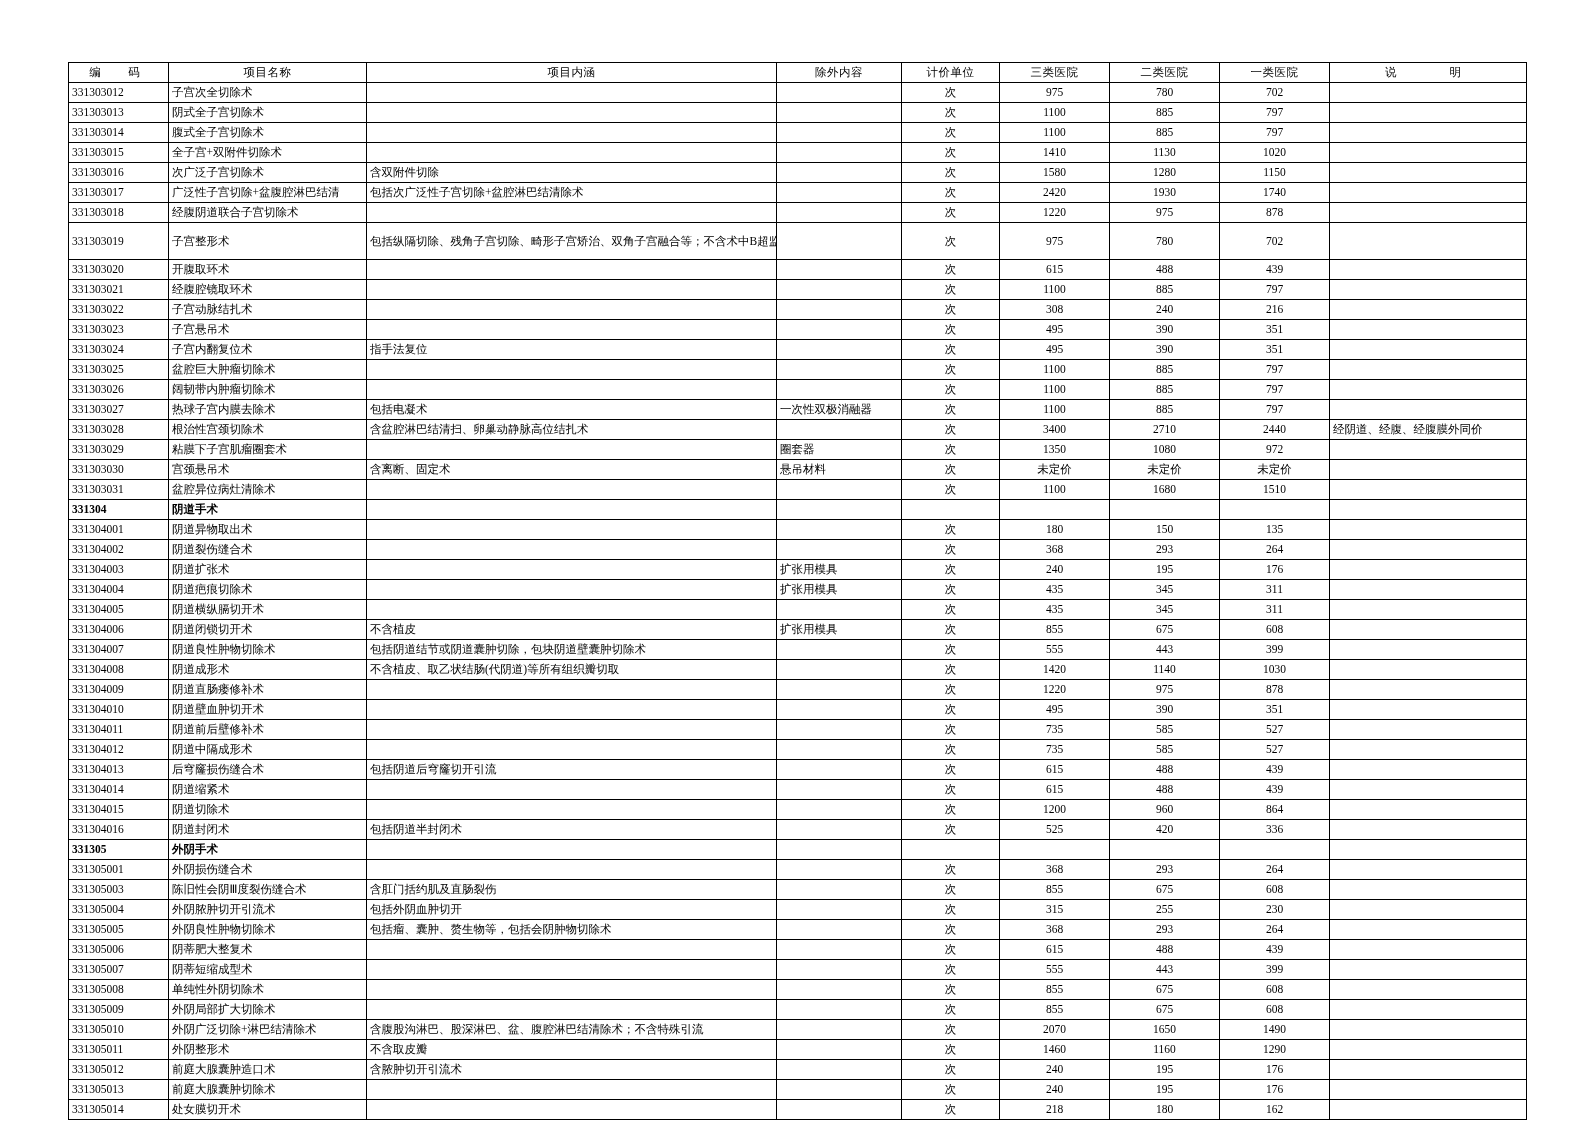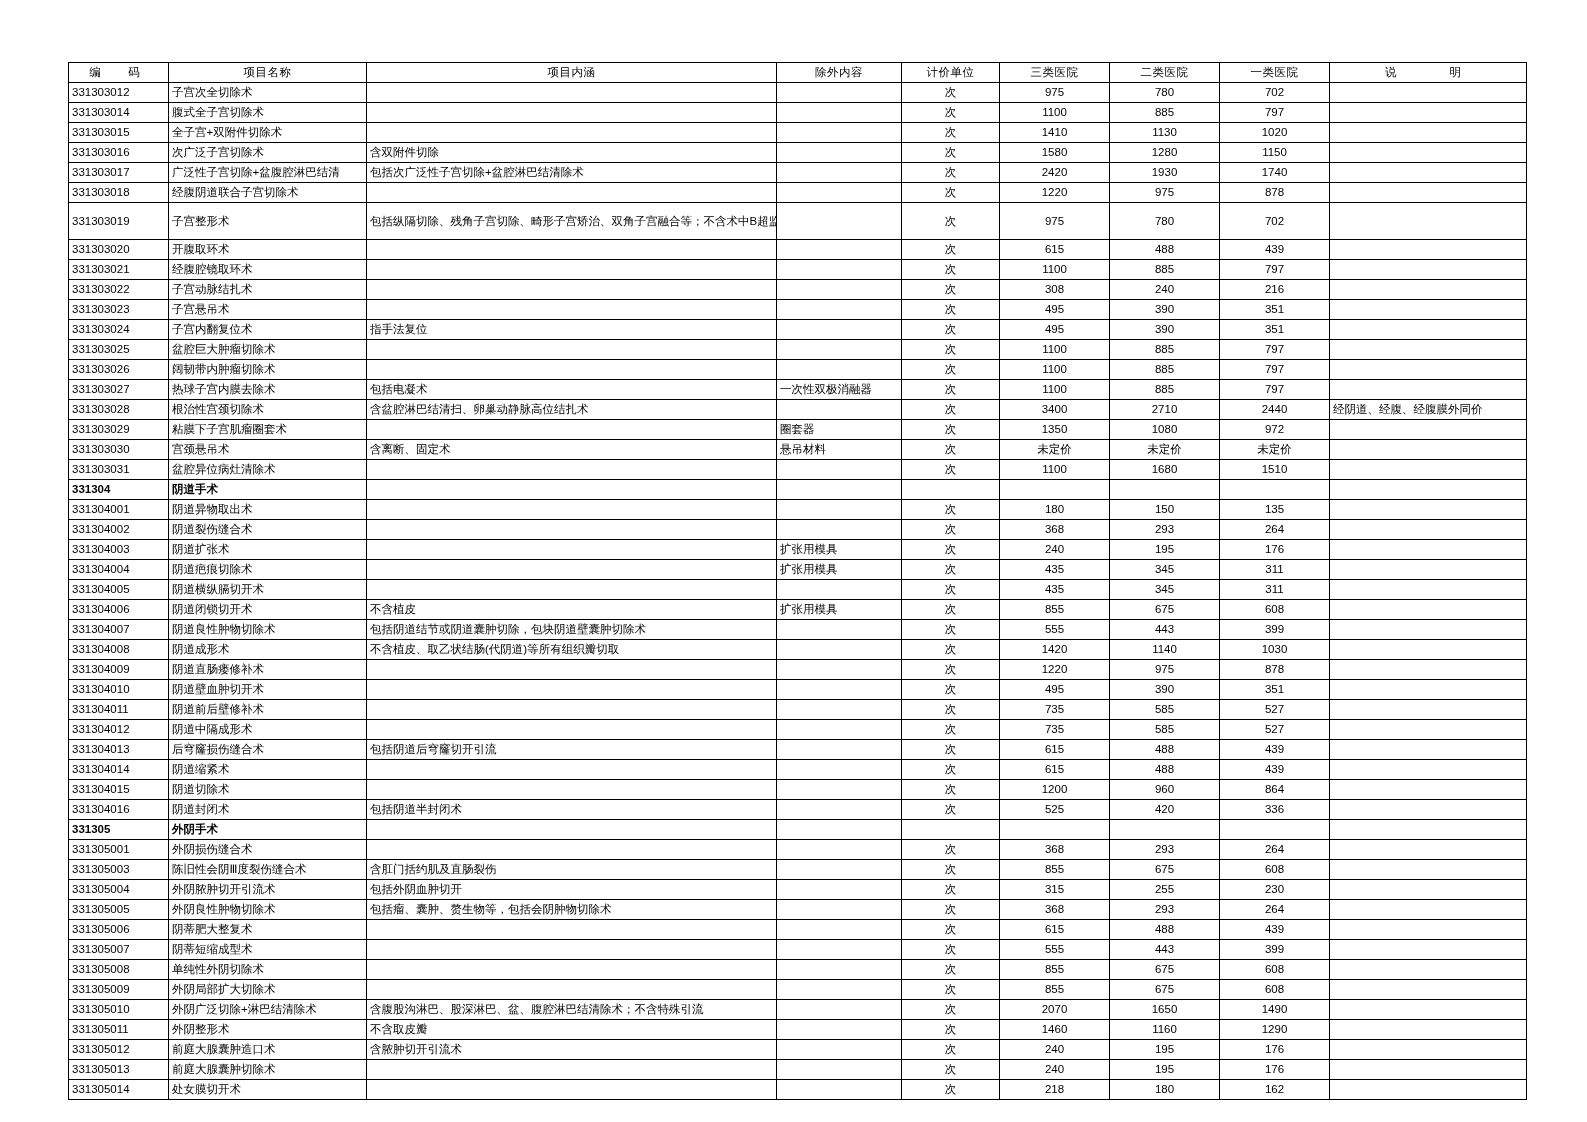--- a/index.html
+++ b/index.html
@@ -12,20 +12,21 @@
     height: 1122px;
     font-family: "Liberation Sans", sans-serif;
     color: #000000;
   }
   .page {
     position: relative;
     width: 1587px;
     height: 1070px;
     box-sizing: border-box;
     padding: 62px 60px 0 68px;
+    font-family: Liberation Serif, serif;
   }
   table.price-table {
     border-collapse: collapse;
     width: 1458px;
     table-layout: fixed;
     font-size: 11.5px;
   }
   table.price-table td,
   table.price-table th {
     border: 1px solid #000000;
@@ -105,20 +106,31 @@
           <td class="name">子宫次全切除术</td>
           <td class="conn"></td>
           <td class="excl"></td>
           <td class="unit">次</td>
           <td class="price">975</td>
           <td class="price">780</td>
           <td class="price">702</td>
           <td class="note"></td>
         </tr>
         <tr>
+          <td class="code">331303013</td>
+          <td class="name">阴式全子宫切除术</td>
+          <td class="conn"></td>
+          <td class="excl"></td>
+          <td class="unit">次</td>
+          <td class="price">1100</td>
+          <td class="price">885</td>
+          <td class="price">797</td>
+          <td class="note"></td>
+        </tr>
+        <tr>
           <td class="code">331303014</td>
           <td class="name">腹式全子宫切除术</td>
           <td class="conn"></td>
           <td class="excl"></td>
           <td class="unit">次</td>
           <td class="price">1100</td>
           <td class="price">885</td>
           <td class="price">797</td>
           <td class="note"></td>
         </tr>

